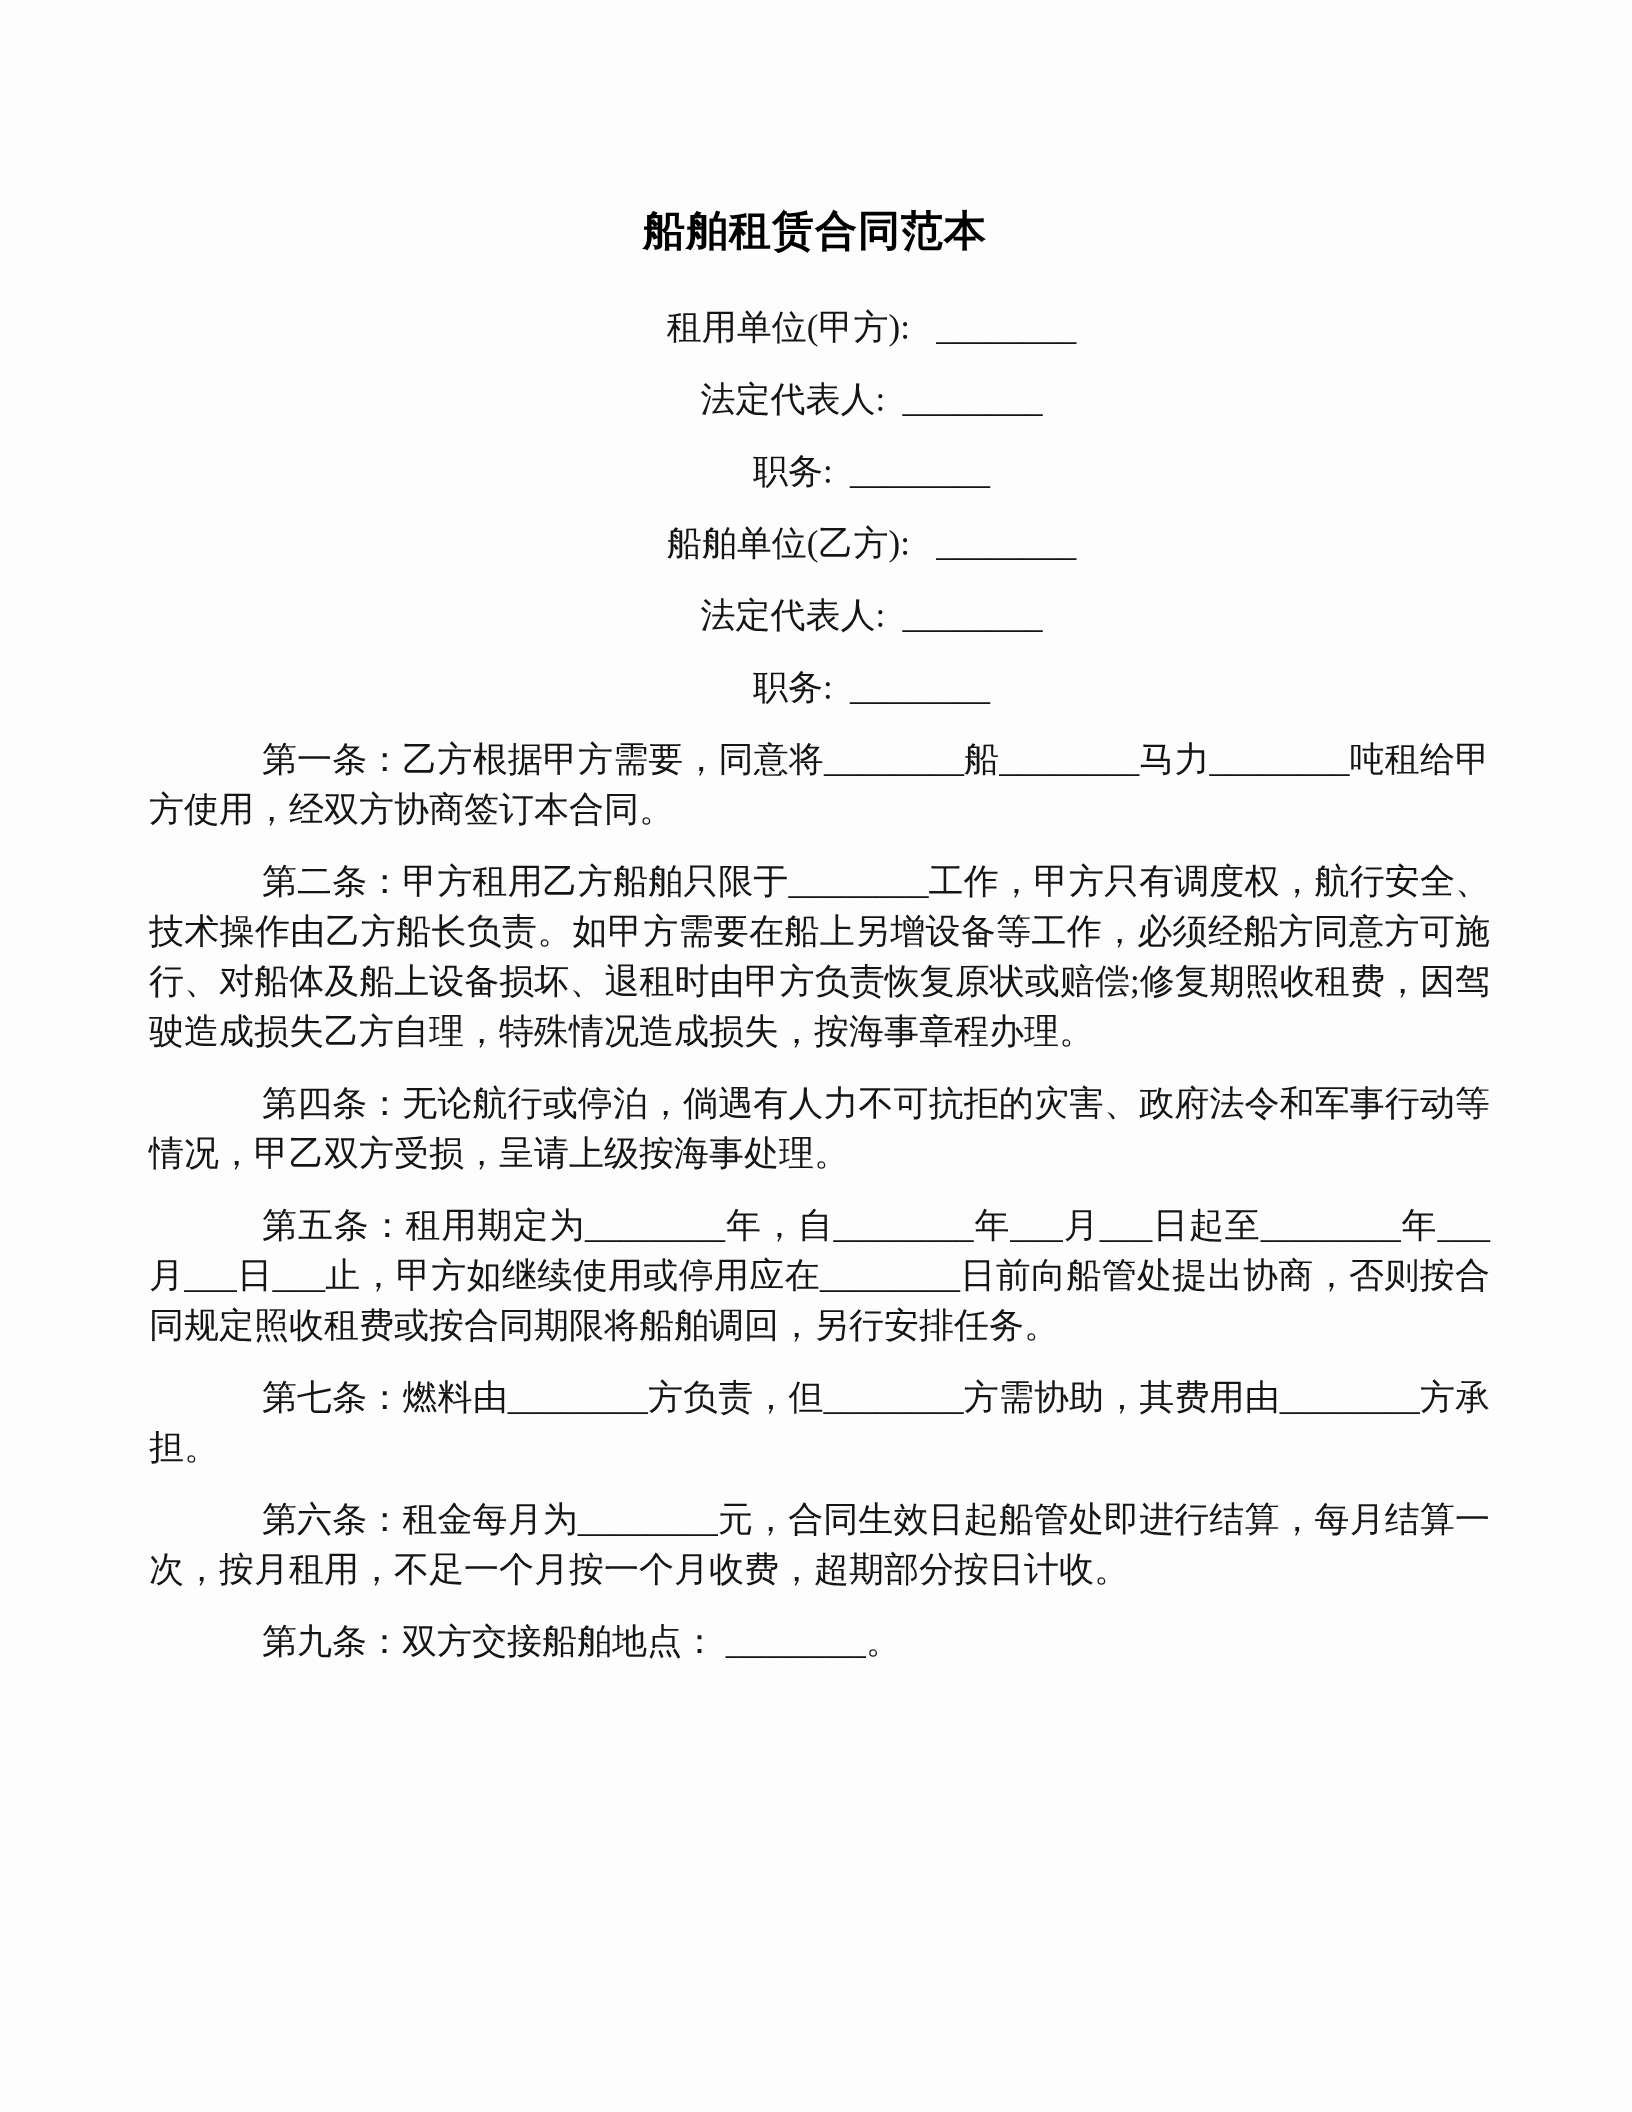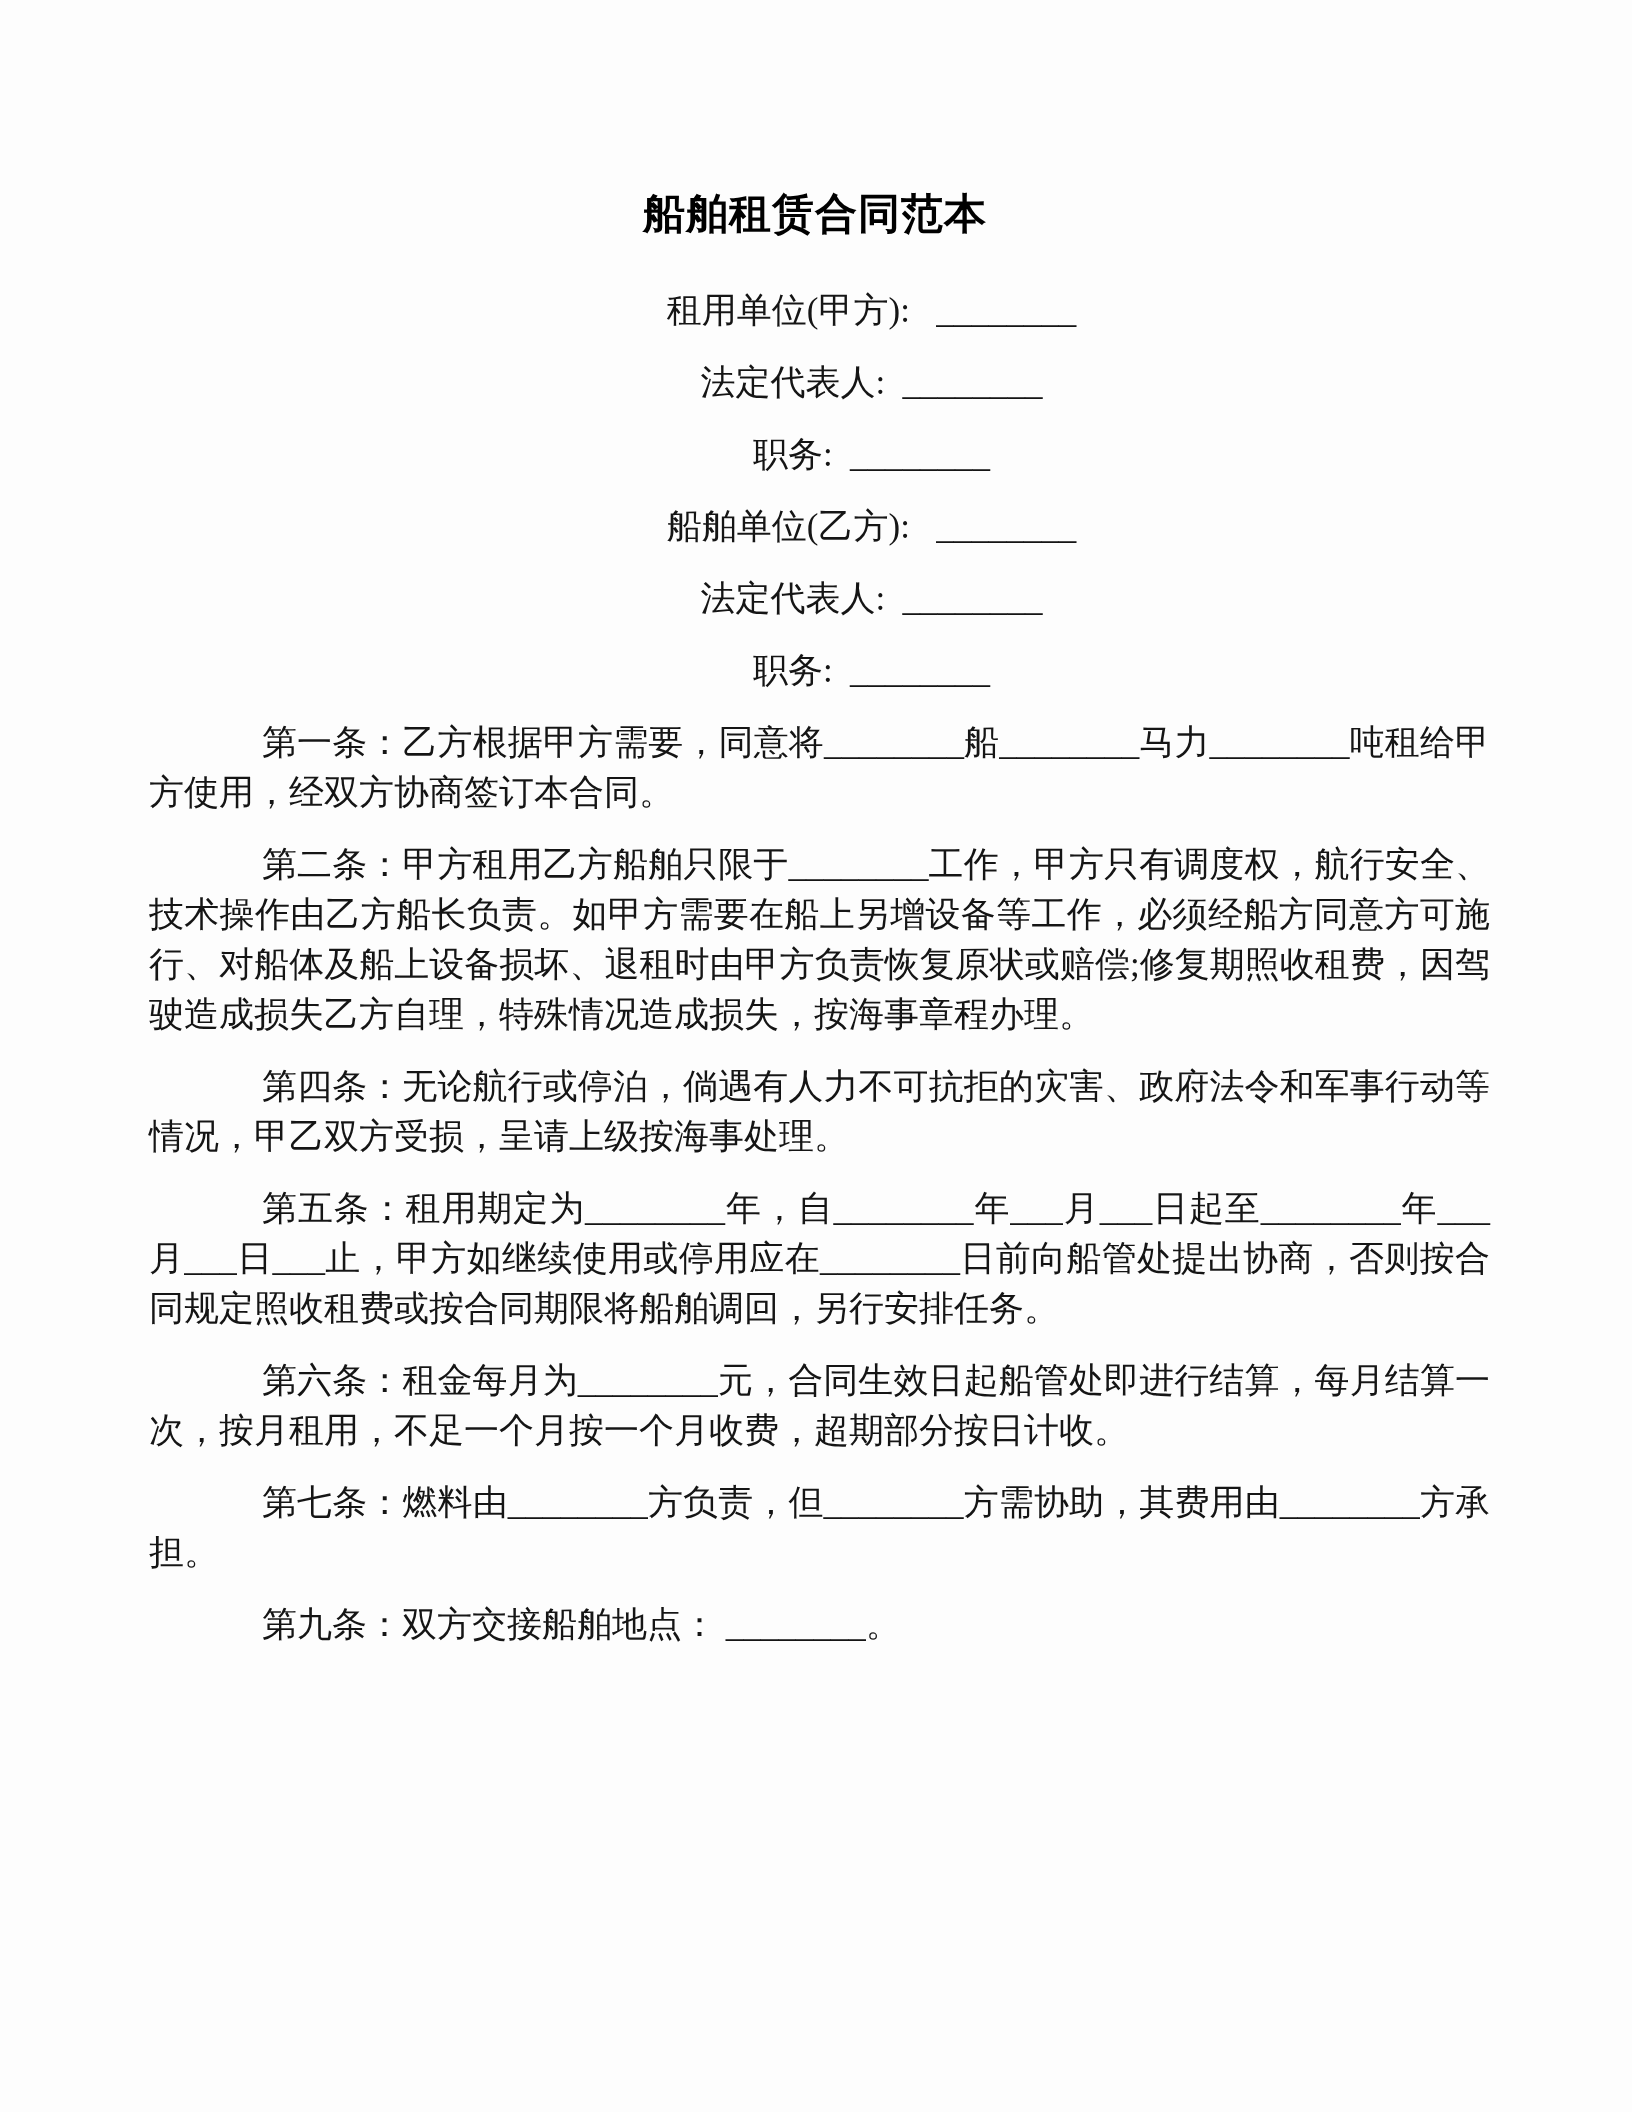--- a/index.html
+++ b/index.html
@@ -14,21 +14,21 @@
     margin: 0 auto;
     background: #fdfdfd;
     box-sizing: border-box;
     padding: 186px 142px 0 140px;
     font-family: "Liberation Serif", "DejaVu Serif", serif;
     font-size: 35px;
     color: #151515;
     overflow: hidden;
   }
   .doc-title {
-    margin: 0 0 44px 0;
+    margin: 17px 0 44px 0;
     text-align: center;
     font-family: "Liberation Sans", "DejaVu Sans", sans-serif;
     font-weight: 700;
     font-size: 42px;
     letter-spacing: 1px;
     color: #000000;
   }
   .field-line {
     margin: 0 0 22px 0;
     line-height: 50px;
@@ -57,18 +57,18 @@
     <p class="field-line">船舶单位(乙方):&nbsp;&nbsp;&nbsp;________</p>
     <p class="field-line">法定代表人:&nbsp;&nbsp;________</p>
     <p class="field-line">职务:&nbsp;&nbsp;________</p>
   </div>
 
   <div>
     <p class="clause">第一条：乙方根据甲方需要，同意将________船________马力________吨租给甲方使用，经双方协商签订本合同。</p>
     <p class="clause">第二条：甲方租用乙方船舶只限于________工作，甲方只有调度权，航行安全、技术操作由乙方船长负责。如甲方需要在船上另增设备等工作，必须经船方同意方可施行、对船体及船上设备损坏、退租时由甲方负责恢复原状或赔偿;修复期照收租费，因驾驶造成损失乙方自理，特殊情况造成损失，按海事章程办理。</p>
     <p class="clause">第四条：无论航行或停泊，倘遇有人力不可抗拒的灾害、政府法令和军事行动等情况，甲乙双方受损，呈请上级按海事处理。</p>
     <p class="clause">第五条：租用期定为________年，自________年___月___日起至________年___月___日___止，甲方如继续使用或停用应在________日前向船管处提出协商，否则按合同规定照收租费或按合同期限将船舶调回，另行安排任务。</p>
+    <p class="clause">第七条：燃料由________方负责，但________方需协助，其费用由________方承担。</p>
     <p class="clause">第六条：租金每月为________元，合同生效日起船管处即进行结算，每月结算一次，按月租用，不足一个月按一个月收费，超期部分按日计收。</p>
-    <p class="clause">第七条：燃料由________方负责，但________方需协助，其费用由________方承担。</p>
     <p class="clause">第九条：双方交接船舶地点：&nbsp;________。</p>
   </div>
 
 </div>
 
 </body></html>

